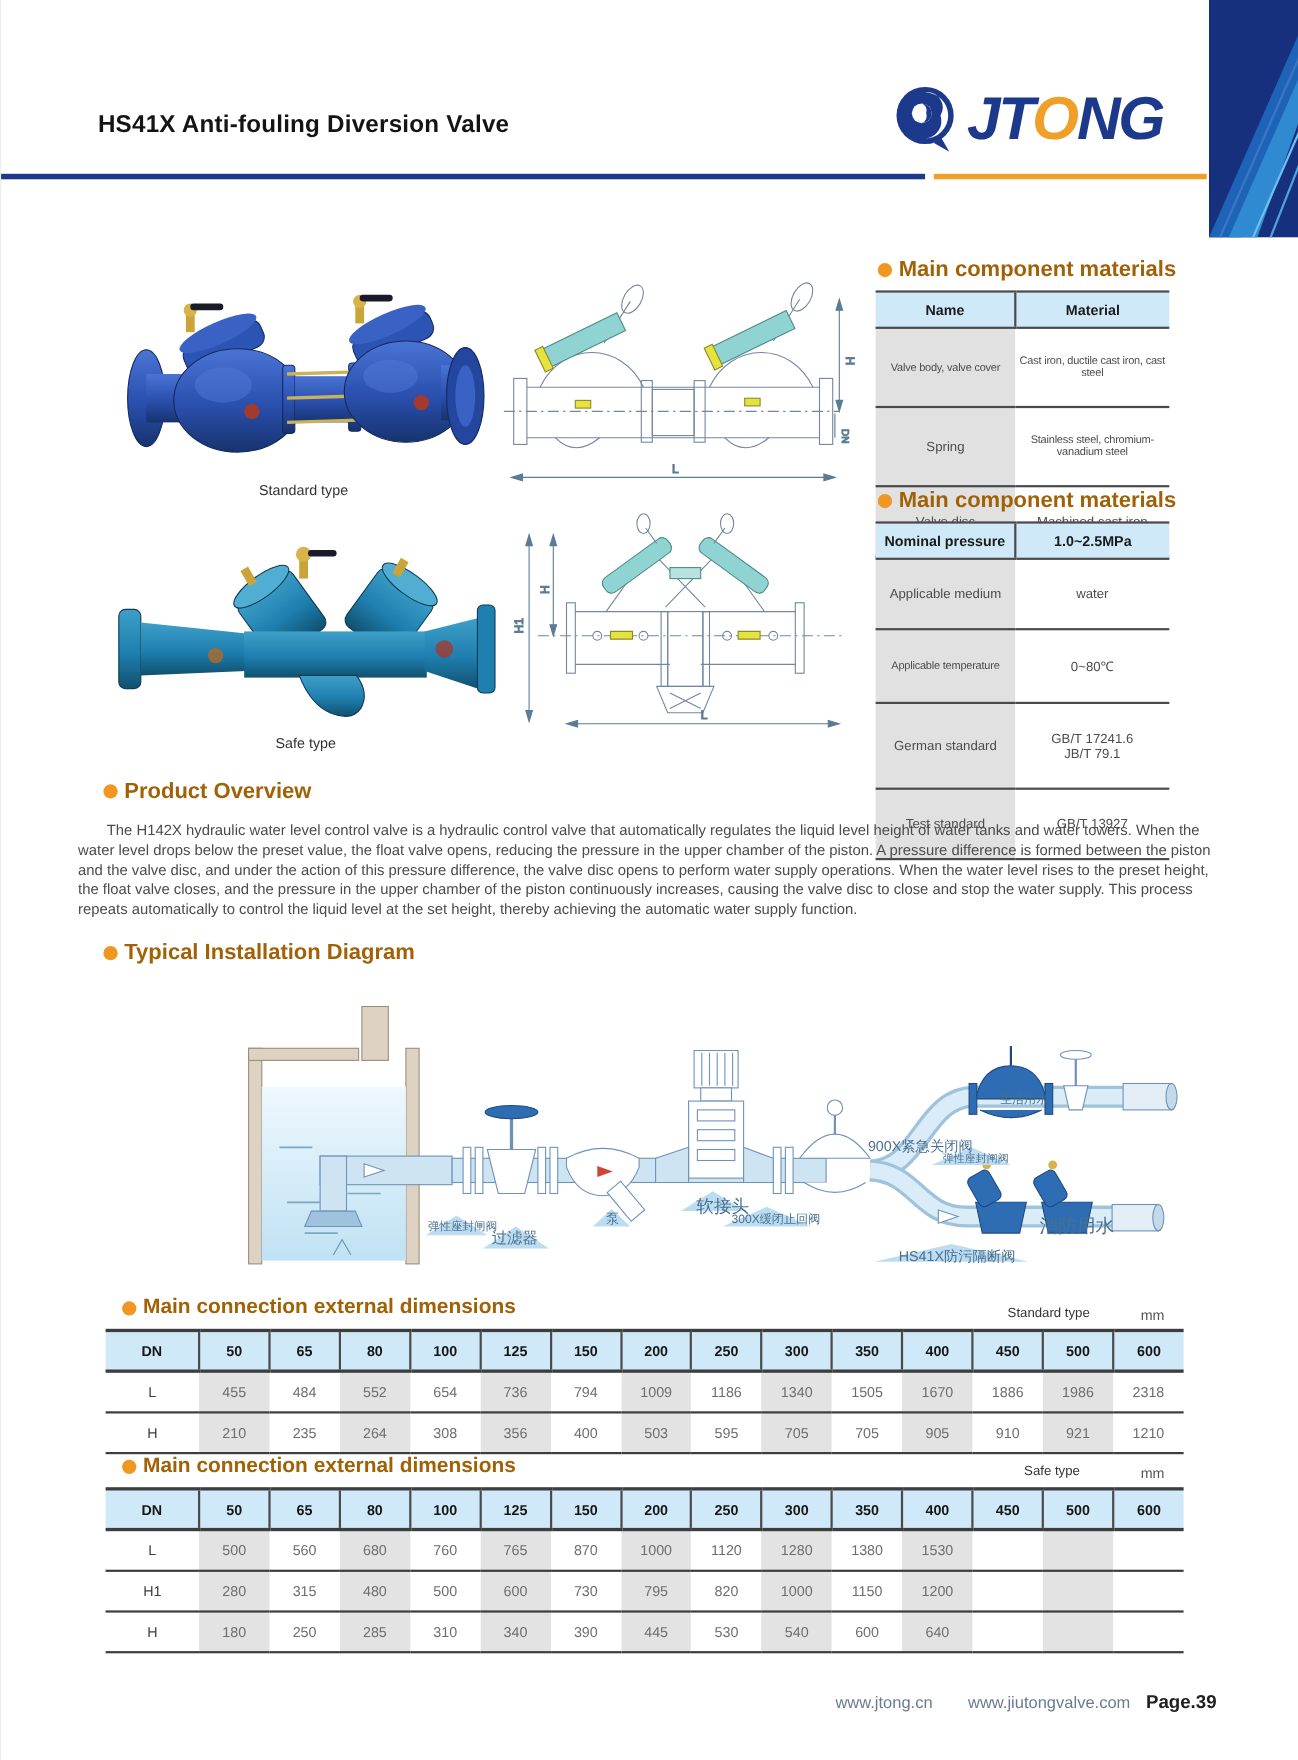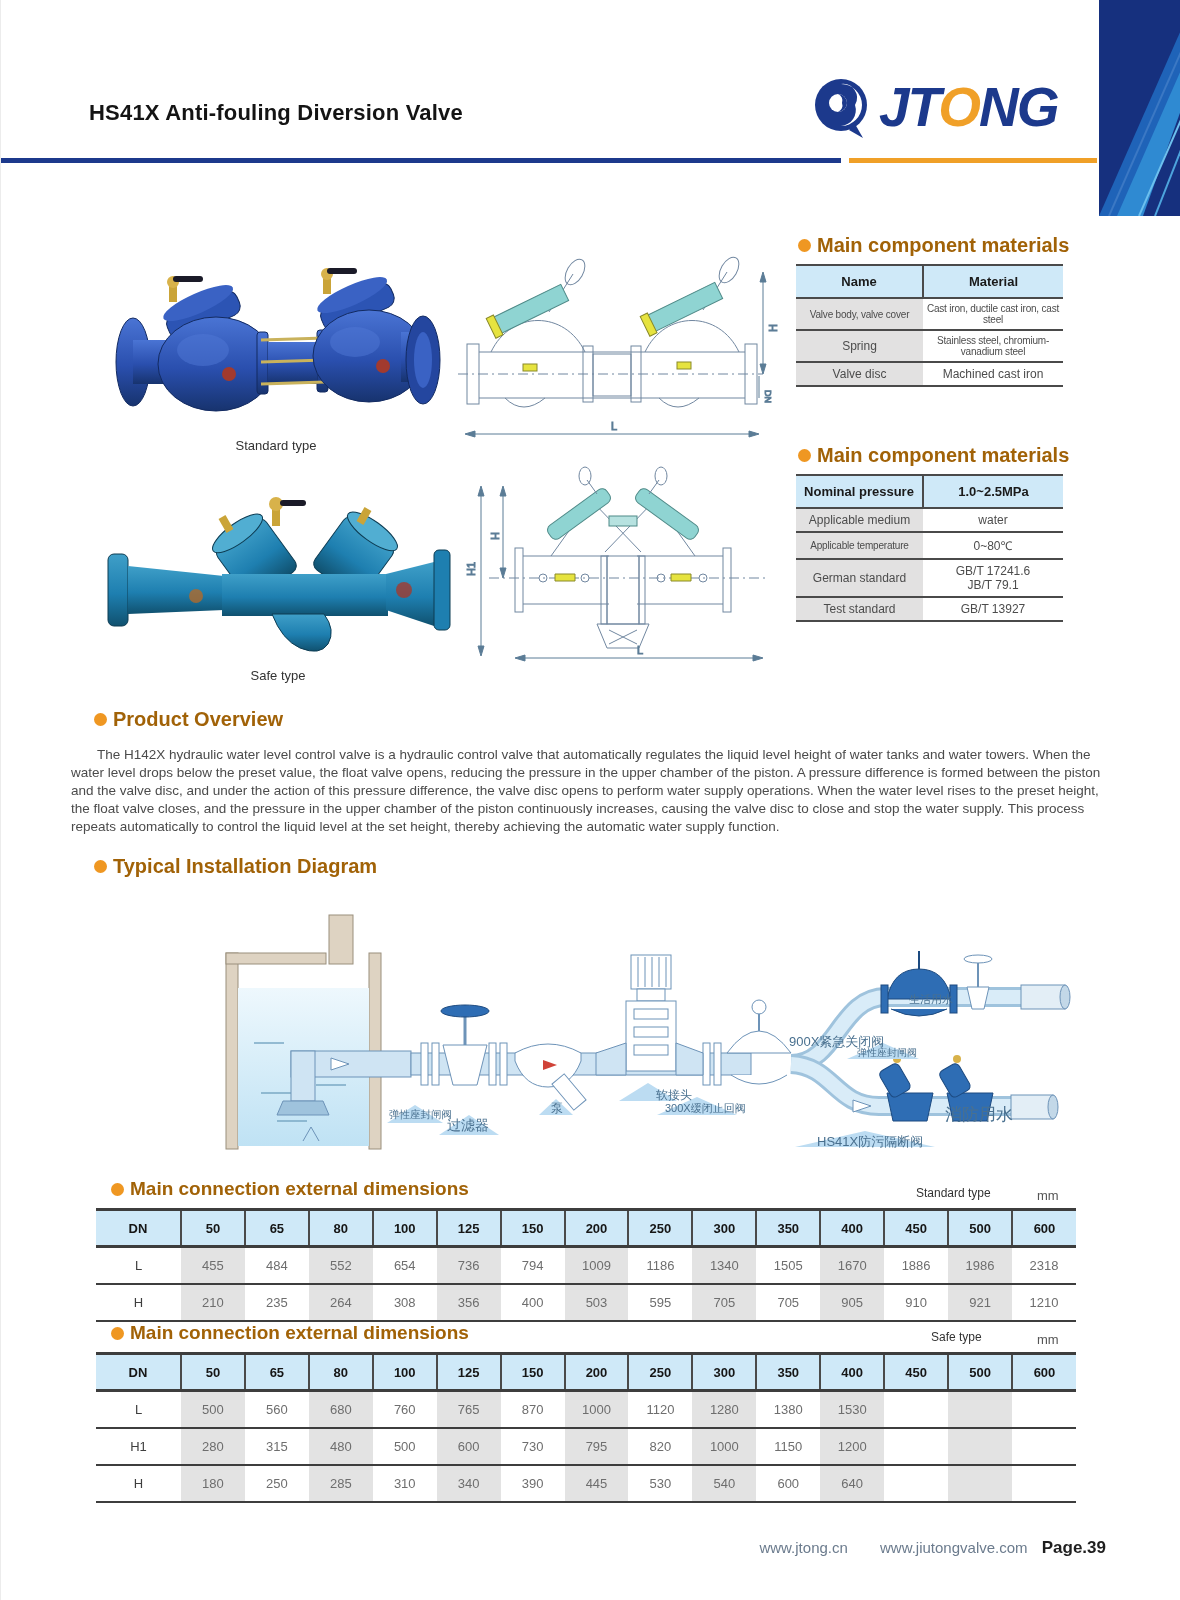--- a/index.html
+++ b/index.html
@@ -18,21 +18,21 @@
   
   .sec-title{position:absolute;display:flex;align-items:center;font-size:20px;font-weight:700;color:#a16207;}
   .sec-title .dot{width:13px;height:13px;border-radius:50%;background:#ef9722;margin-right:6px;flex:0 0 auto;}
 
   
   .kv-table{position:absolute;border-collapse:collapse;width:267px;table-layout:fixed;}
   .kv-table th{background:#cfe9f8;font-size:13px;font-weight:700;color:#1a1a1a;
                border-top:2px solid #4a4a4a;border-bottom:2px solid #4a4a4a;padding:8px 2px;text-align:center;}
   .kv-table th+th{border-left:2px solid #4a4a4a;}
   .kv-table th:first-child{width:122px;}
-  .kv-table td{font-size:12px;color:#4c4c4c;text-align:center;border-bottom:2px solid #4a4a4a;padding:4px 2px;}
+  .kv-table td{font-size:12px;color:#4c4c4c;text-align:center;border-bottom:2px solid #4a4a4a;padding:24px 2px;}
   .kv-table td.k{background:#e2e1e1;}
   .kv-table td.v{background:#fff;white-space:pre-line;}
   .kv-table td.tiny{font-size:10px;letter-spacing:-.2px;}
 
   
   .photo,.drawing{position:absolute;}
   .caption{position:absolute;font-size:13px;color:#333;text-align:center;}
 
   
   .overview-text{position:absolute;left:70px;top:746px;width:1048px;font-size:13.5px;color:#4b4b4b;
@@ -432,21 +432,21 @@
         <polygon points="528,208 586,208 557,190"></polygon>
         <polygon points="566,222 646,222 606,204"></polygon>
         <polygon points="756,166 828,166 792,150"></polygon>
         <polygon points="704,254 844,254 774,238"></polygon>
       </g>
     </svg>
     <div id="install-labels">
         <span class="install-label" style="left: 300px; top: 215px; font-size: 10.5px;">弹性座封闸阀</span>
         <span class="install-label" style="left: 358px; top: 224px; font-size: 14px;">过滤器</span>
         <span class="install-label" style="left: 462px; top: 207px; font-size: 12px;">泵</span>
-        <span class="install-label" style="left: 567px; top: 194px; font-size: 12px;">软接头</span>
+        <span class="install-label" style="left: 544px; top: 194px; font-size: 16px;">软接头</span>
         <span class="install-label" style="left: 576px; top: 208px; font-size: 11px;">300X缓闭止回阀</span>
         <span class="install-label" style="left: 700px; top: 140px; font-size: 13px;">900X紧急关闭阀</span>
         <span class="install-label" style="left: 768px; top: 153px; font-size: 10px;">弹性座封闸阀</span>
         <span class="install-label" style="left: 820px; top: 99px; font-size: 11px;">生活用水</span>
         <span class="install-label" style="left: 856px; top: 210px; font-size: 17px;">消防用水</span>
         <span class="install-label" style="left: 728px; top: 240px; font-size: 13px;">HS41X防污隔断阀</span>
       </div>
   </div>
 
   <div class="sec-title" style="left:110px;top:1178px;font-size:19px;">

